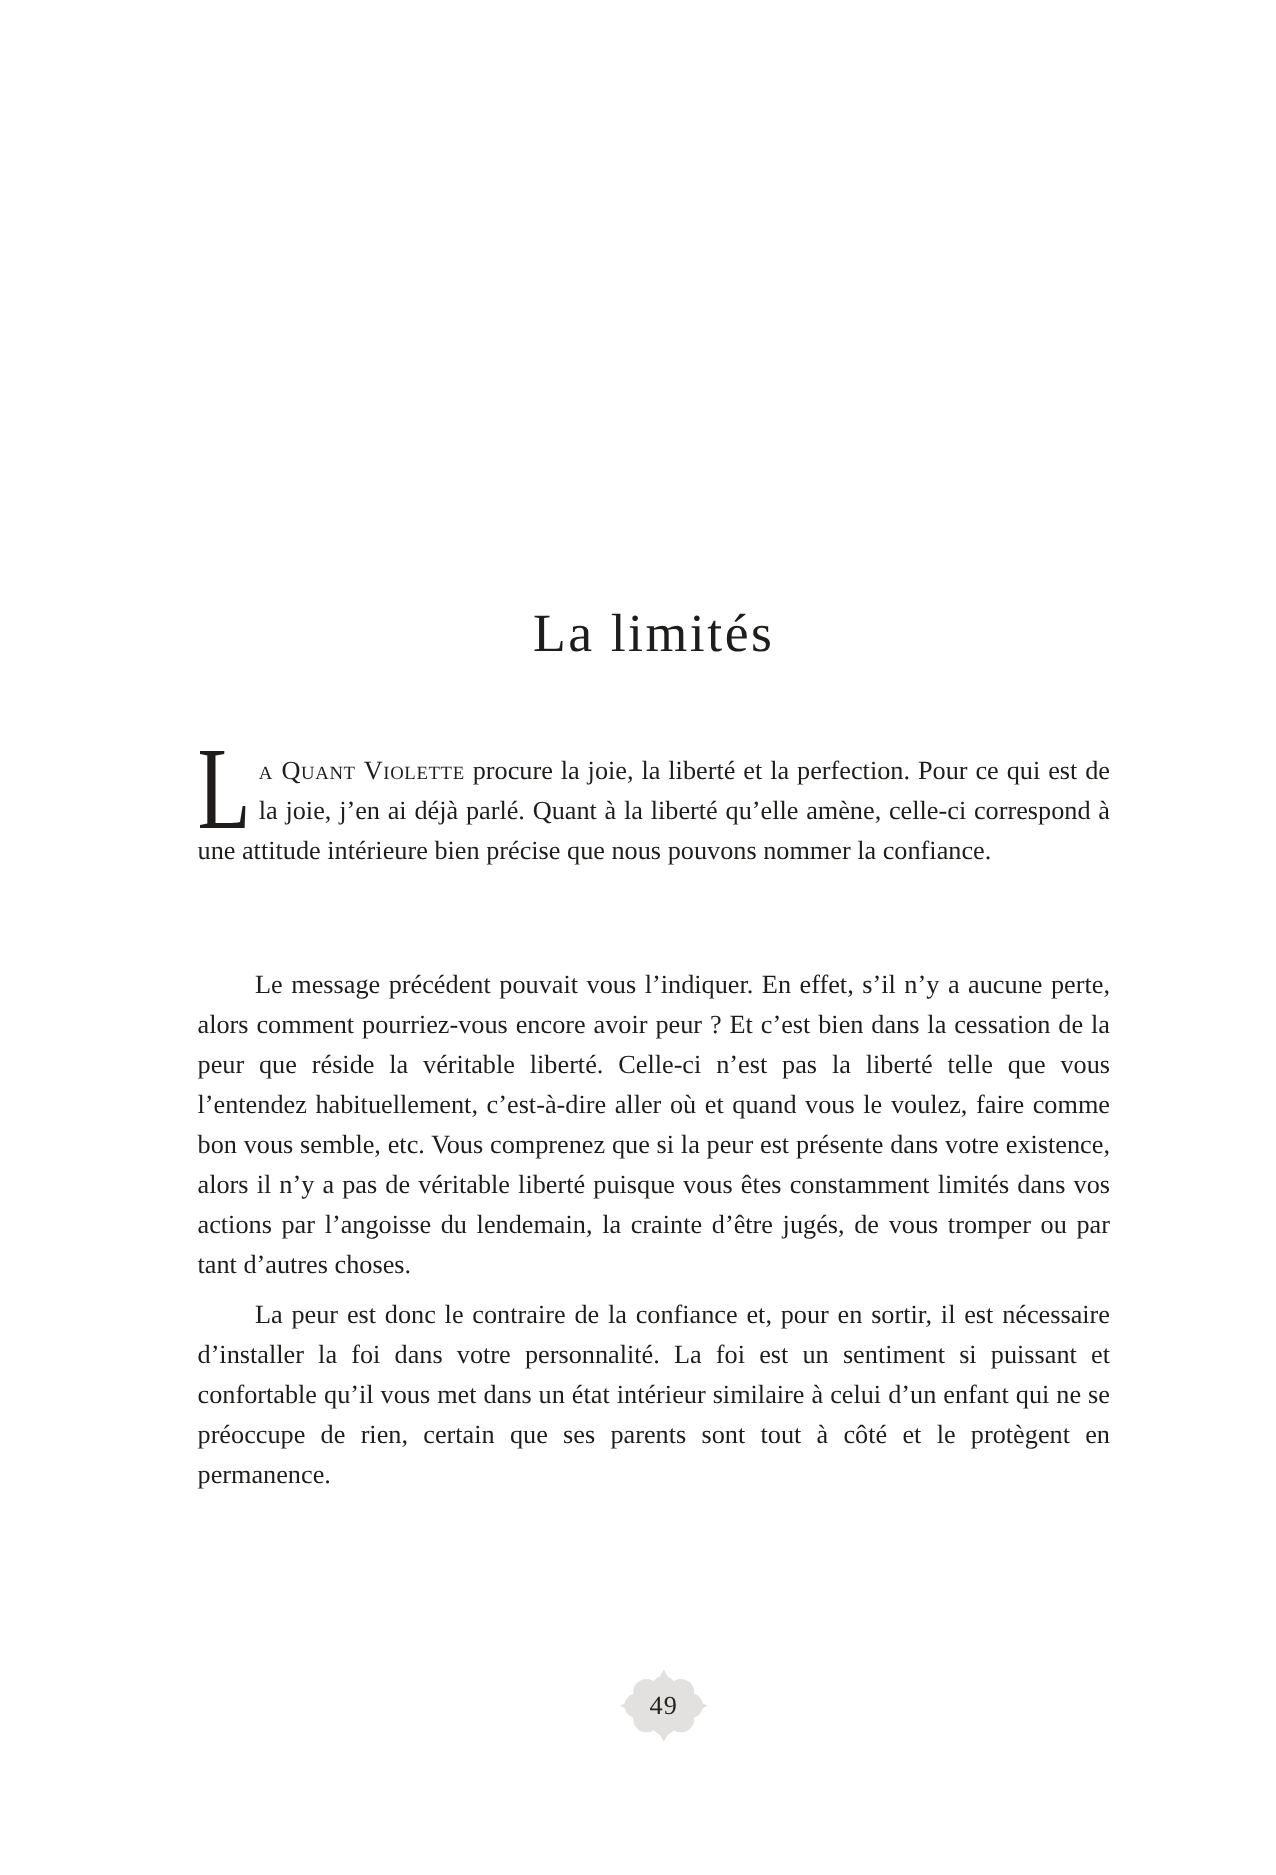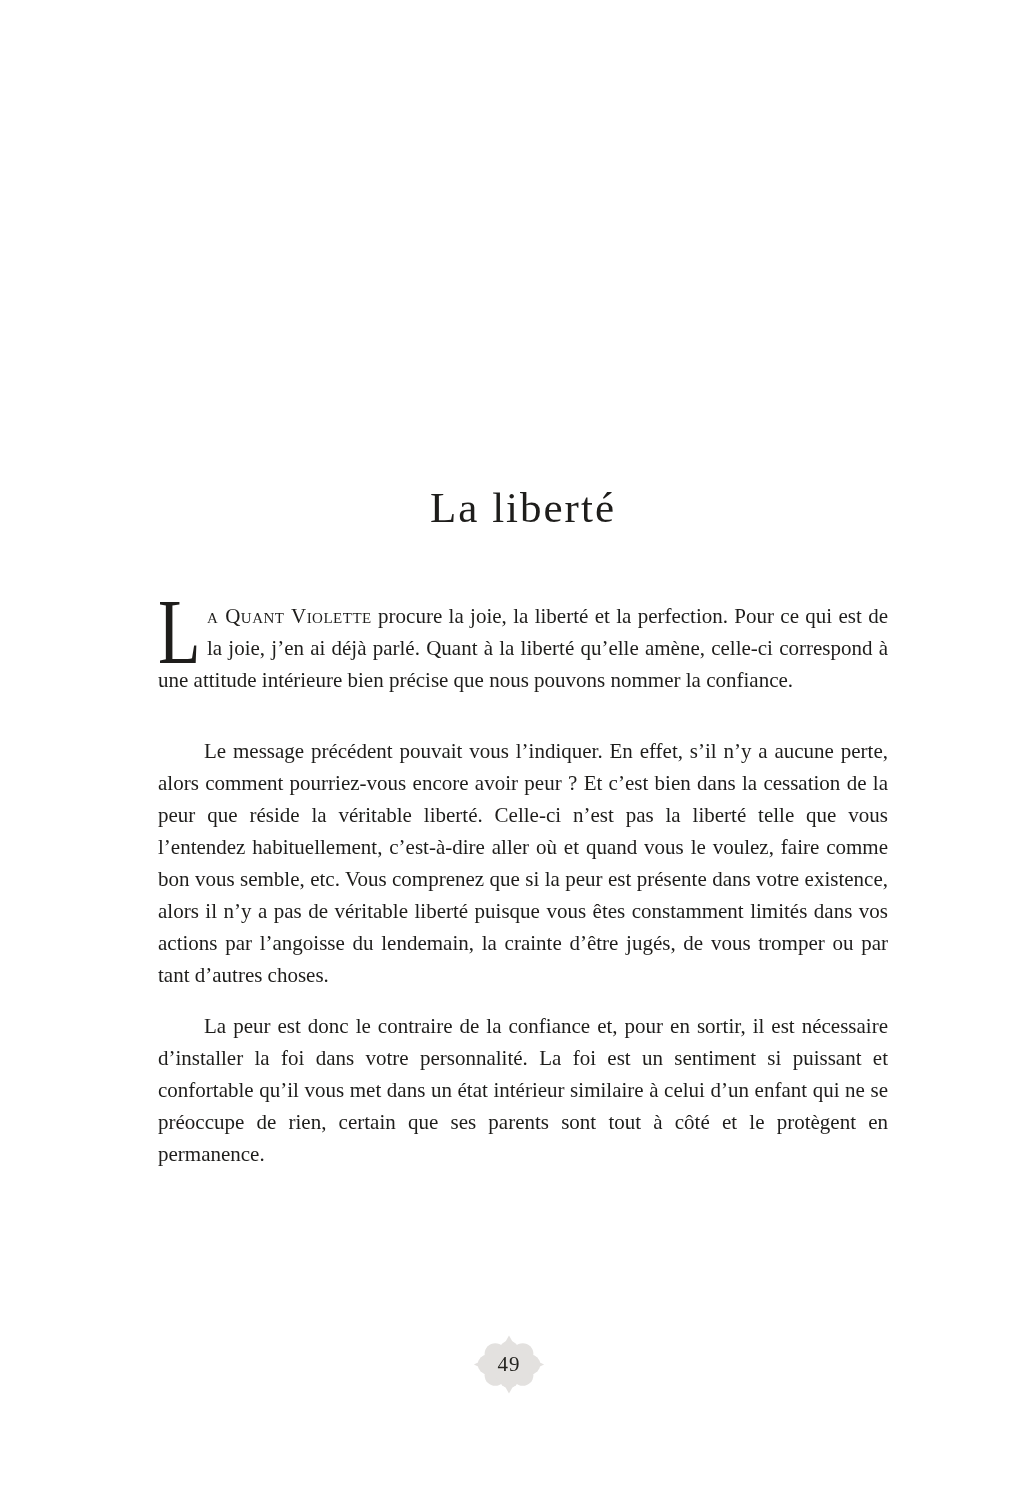--- a/index.html
+++ b/index.html
@@ -28,42 +28,42 @@
   .content {
     position: absolute;
     top: 600px;
     left: 158px;
     width: 730px;
     font-size: 21px;
     line-height: 32px;
     text-align: justify;
   }
   .para { margin: 0; padding: 0; }
-  .para-2 { margin-top: 39px; }
-  .para-3 { margin-top: 19px; }
+  .para-2 { margin-top: 75px; }
+  .para-3 { margin-top: 8px; }
   .indent { text-indent: 46px; }
   .dropcap {
     float: left;
     width: 44px;
     height: 63px;
     font-size: 94px;
     line-height: 63px;
     margin-right: 5px;
     transform: scaleX(0.74);
     transform-origin: 0 0;
     color: #1e1d1b;
   }
   .smallcaps {
     font-variant: small-caps;
     letter-spacing: 0.5px;
   }
   .footer {
     position: absolute;
     top: 1334px;
-    left: 144px;
+    left: 166px;
     width: 730px;
     display: flex;
     justify-content: center;
   }
   .ornament { position: relative; width: 92px; height: 61px; }
   .ornament svg { display: block; width: 92px; height: 61px; }
   .pagenum {
     position: absolute;
     top: 50%;
     left: 50%;
@@ -71,21 +71,21 @@
     font-size: 21px;
     letter-spacing: 1px;
     color: #24231f;
   }
 </style>
 </head>
 <body>
 
 <div class="page">
 
-  <h1 class="title">La liberté</h1>
+  <h1 class="title">La limités</h1>
 
   <div class="content">
 
     <p class="para para-1"><span class="dropcap">L</span><span class="smallcaps">a Quant Violette</span><span> procure la joie, la liberté et la perfection. Pour ce qui est de la joie, j’en ai déjà parlé. Quant à la liberté qu’elle amène, celle-ci correspond à une attitude intérieure bien précise que nous pouvons nommer la confiance.</span></p>
 
     <p class="para para-2 indent">Le message précédent pouvait vous l’indiquer. En effet, s’il n’y a aucune perte, alors comment pourriez-vous encore avoir peur ? Et c’est bien dans la cessation de la peur que réside la véritable liberté. Celle-ci n’est pas la liberté telle que vous l’entendez habituellement, c’est-à-dire aller où et quand vous le voulez, faire comme bon vous semble, etc. Vous comprenez que si la peur est présente dans votre existence, alors il n’y a pas de véritable liberté puisque vous êtes constamment limités dans vos actions par l’angoisse du lendemain, la crainte d’être jugés, de vous tromper ou par tant d’autres choses.</p>
 
     <p class="para para-3 indent">La peur est donc le contraire de la confiance et, pour en sortir, il est nécessaire d’installer la foi dans votre personnalité. La foi est un sentiment si puissant et confortable qu’il vous met dans un état intérieur similaire à celui d’un enfant qui ne se préoccupe de rien, certain que ses parents sont tout à côté et le protègent en permanence.</p>
 
   </div>

